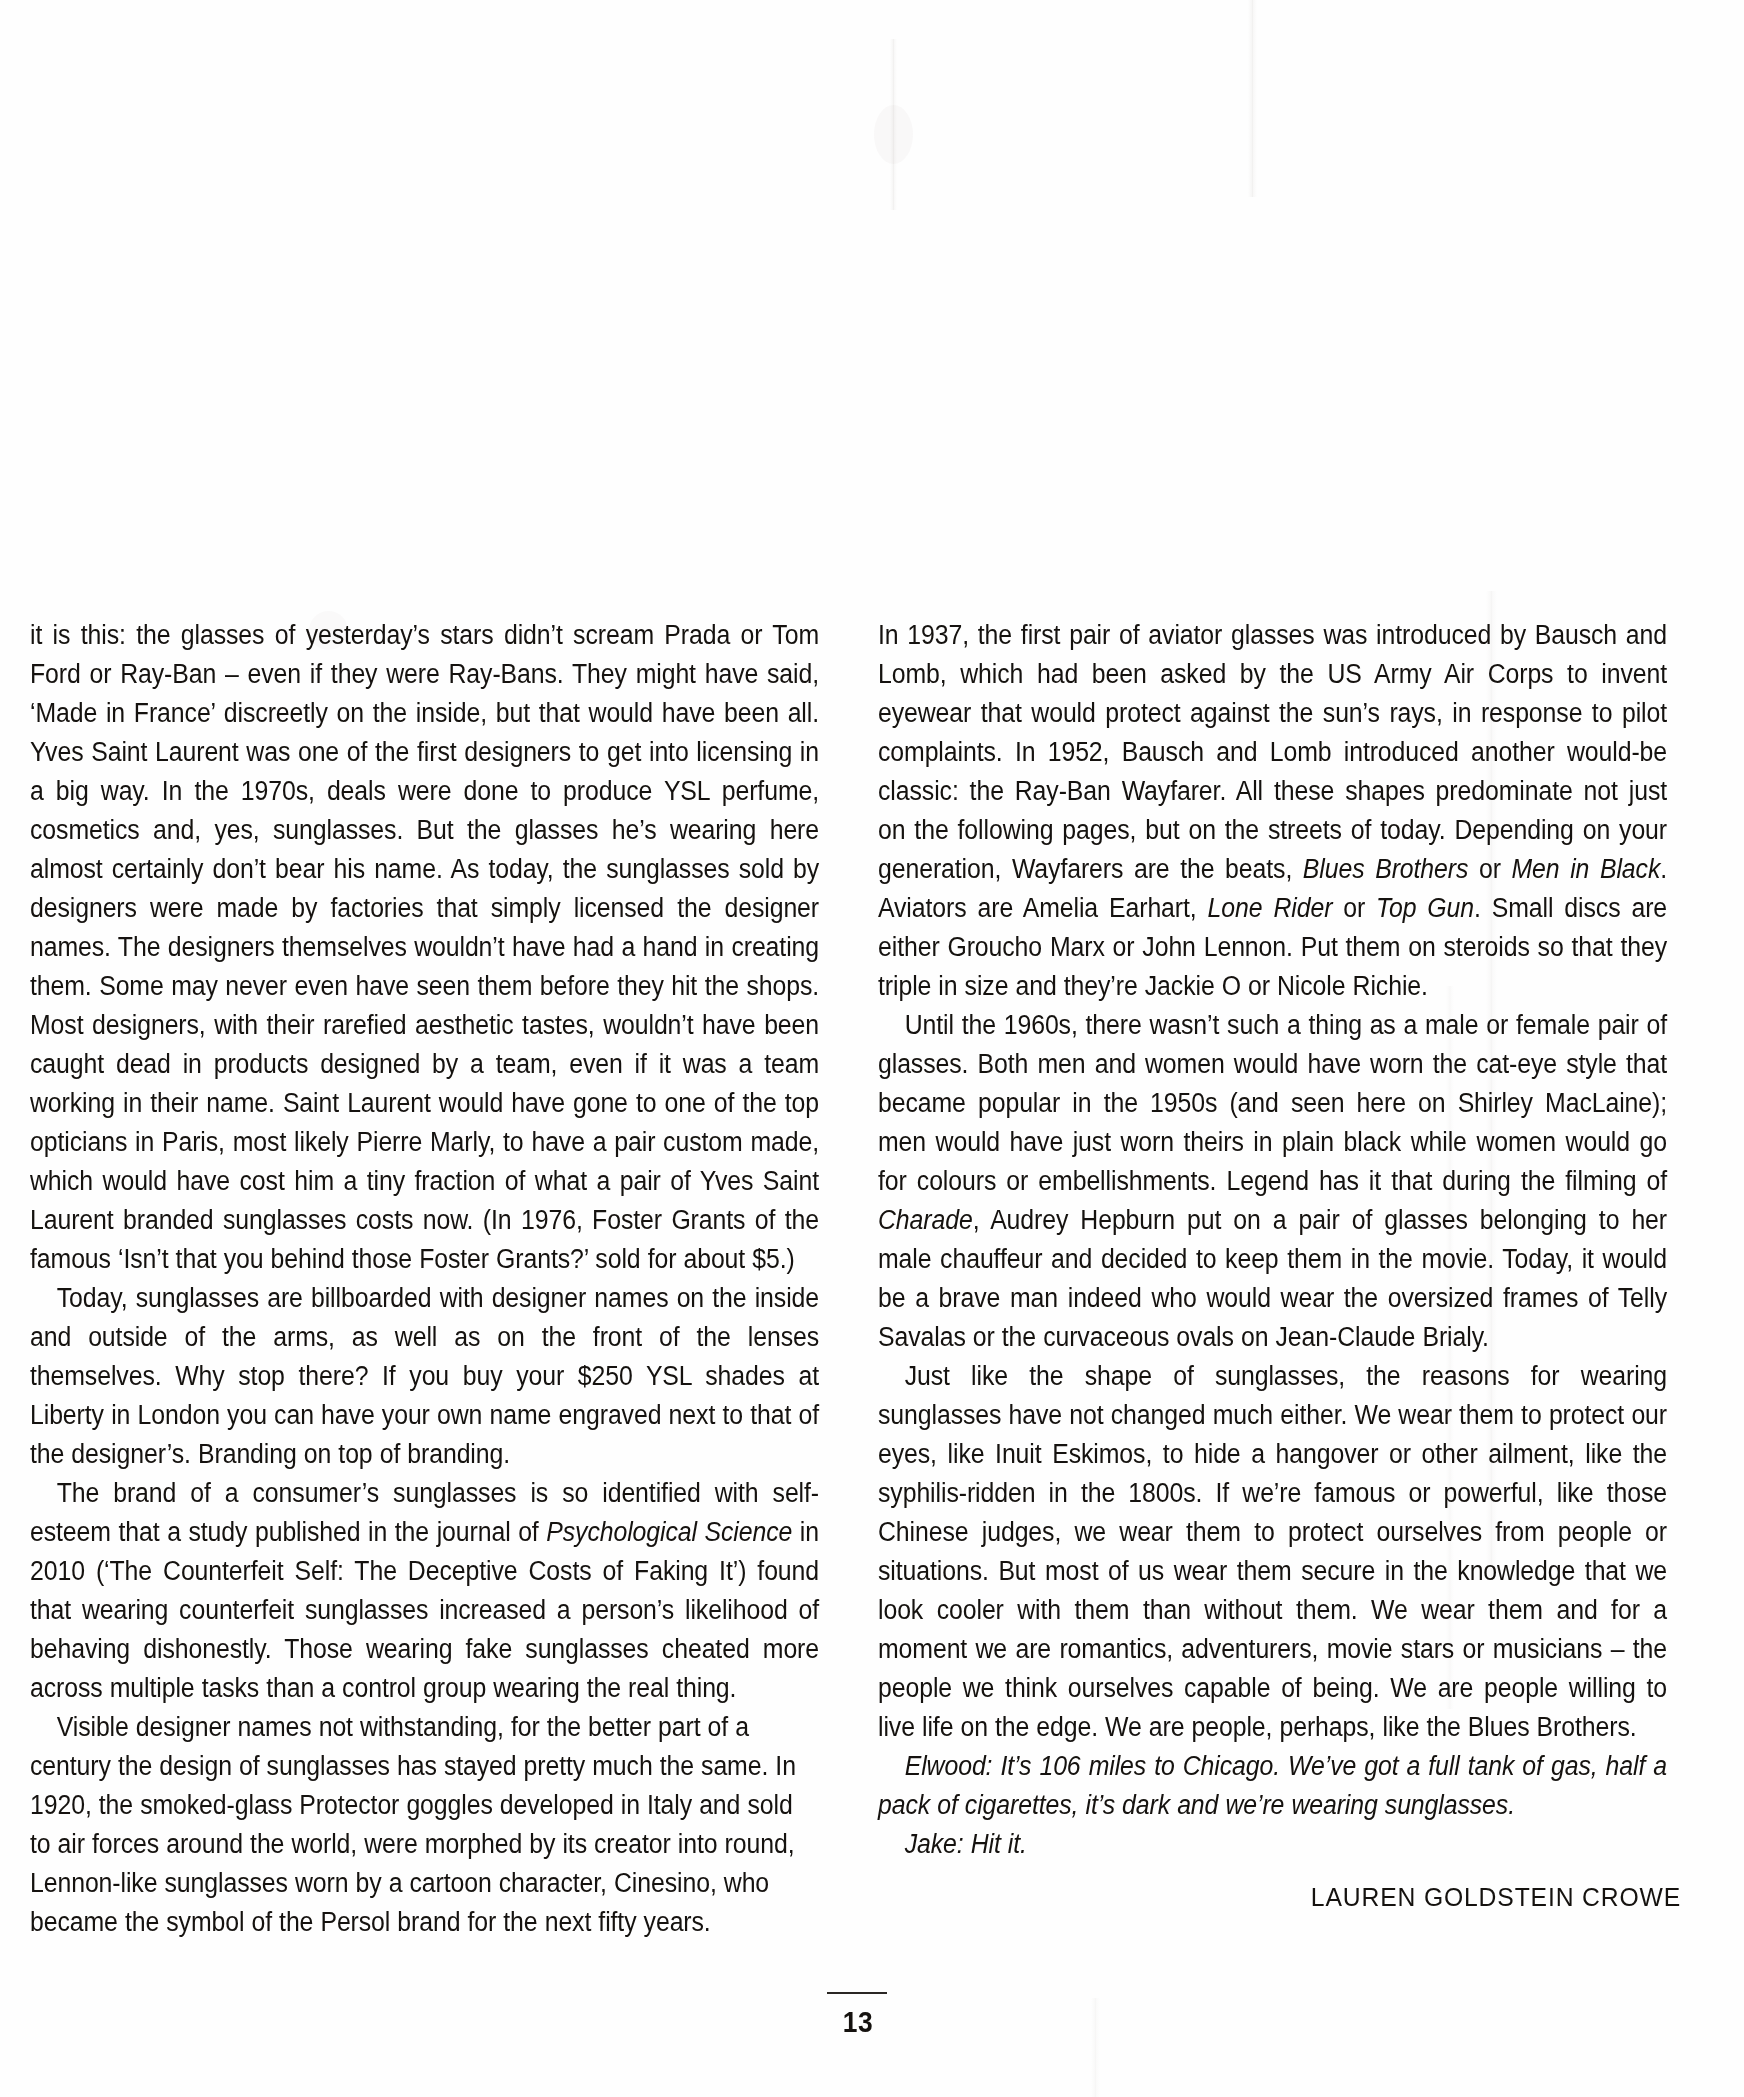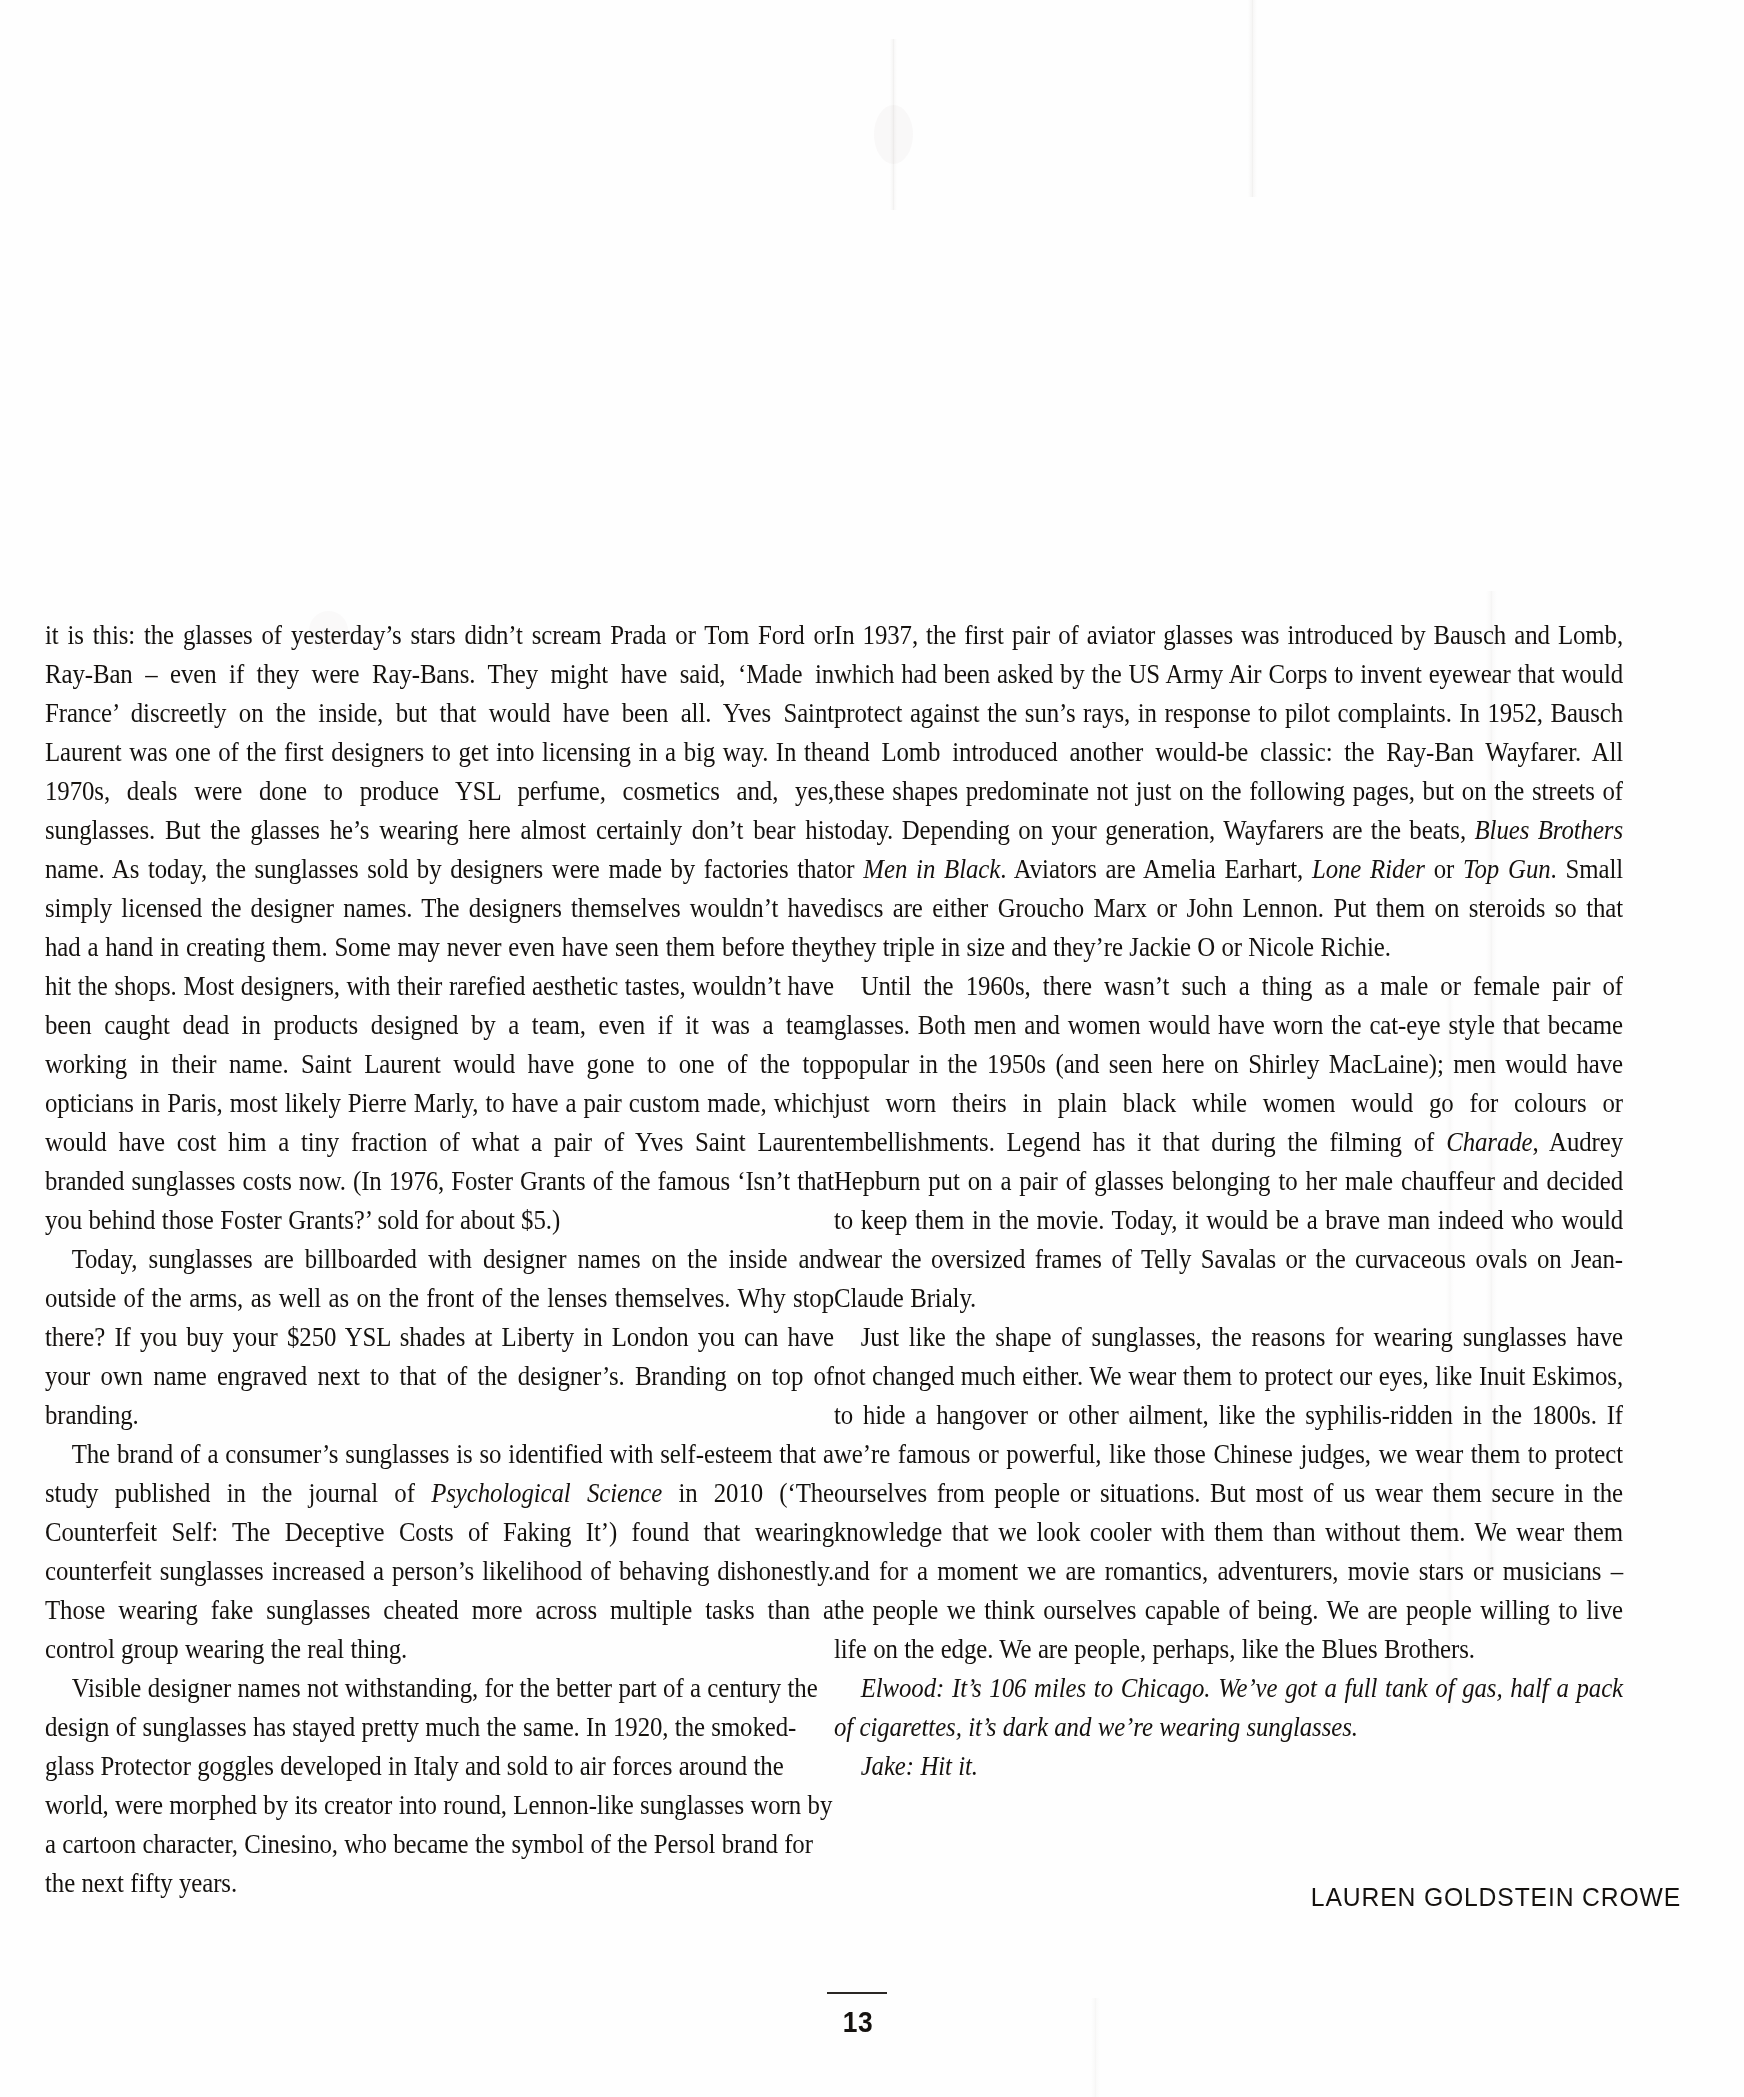--- a/index.html
+++ b/index.html
@@ -41,25 +41,25 @@
     position: absolute;
     left: 0;
     top: 0;
     width: 1745px;
     height: 591px;
   }
 
   
   #columns {
     position: absolute;
-    left: 45px;
+    left: 30px;
     top: 616px;
     width: 1637px;
     display: flex;
-    font-family: Liberation Serif, serif;
+    gap: 59px;
   }
 
   .column {
     width: 789px;
   }
 
   .para {
     margin: 0;
     text-align: justify;
     text-justify: inter-word;

